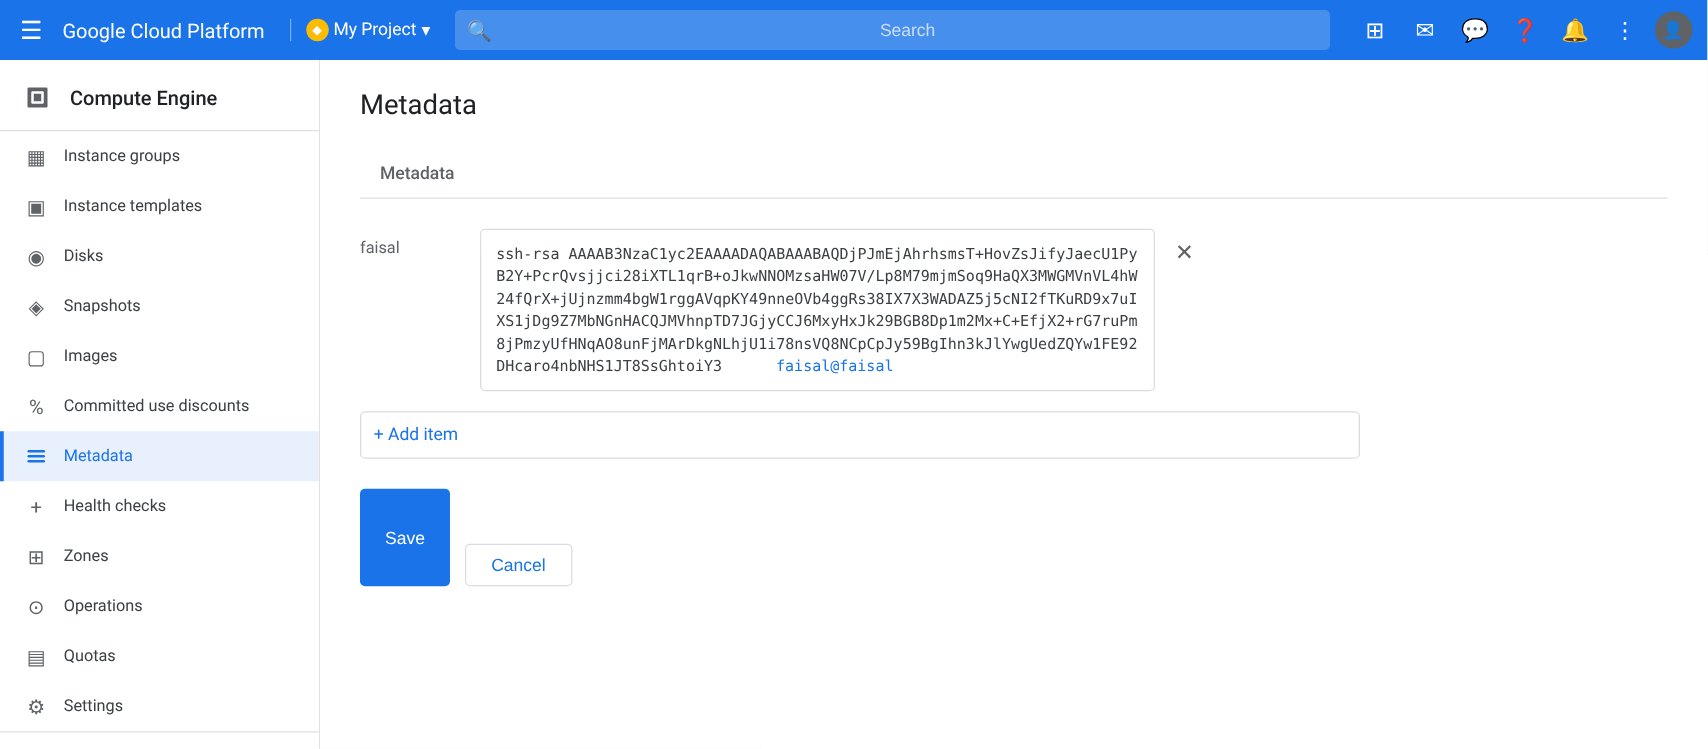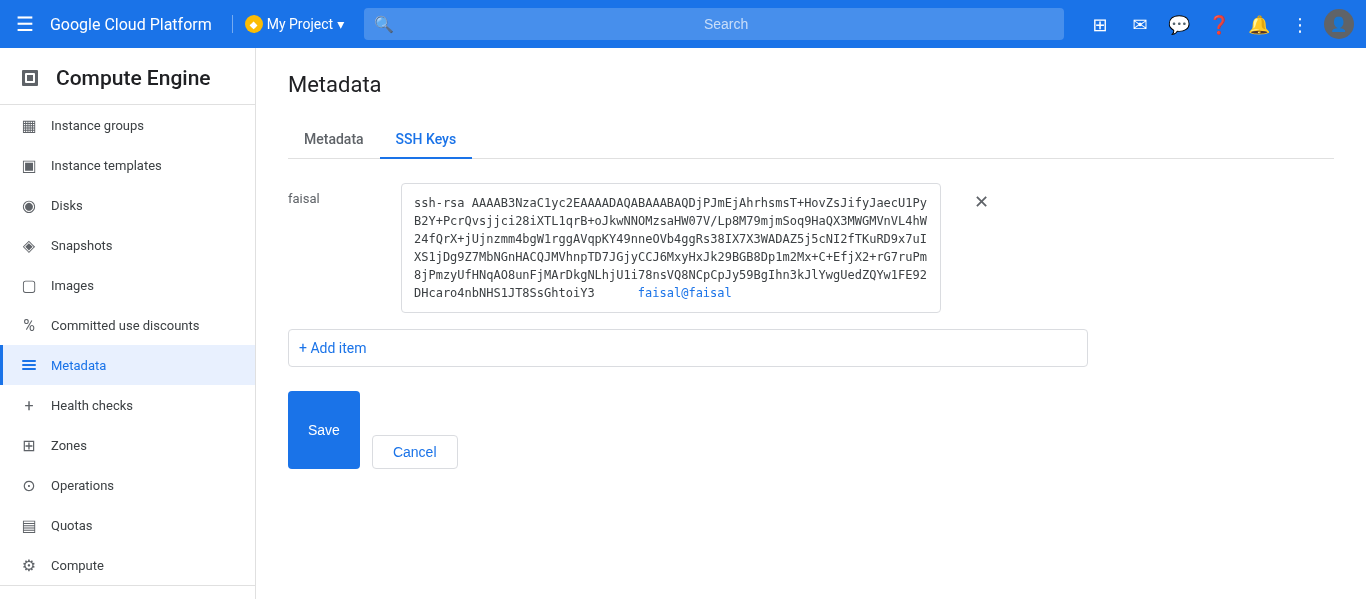--- a/index.html
+++ b/index.html
@@ -133,21 +133,21 @@
       border-bottom: 1px solid #e0e0e0;
     }
     .sidebar-header-icon {
       width: 28px;
       height: 28px;
       display: flex; align-items: center; justify-content: center;
       font-size: 20px;
       color: #5f6368;
     }
     .sidebar-header-title {
-      font-size: 21px;
+      font-size: 16px;
       font-weight: 500;
       color: #202124;
     }
     .sidebar-nav { flex: 1; }
     .sidebar-item {
       display: flex;
       align-items: center;
       gap: 12px;
       padding: 10px 16px;
       cursor: pointer;
@@ -215,21 +215,21 @@
     }
     .tab.active {
       color: #1a73e8;
       border-bottom: 2px solid #1a73e8;
     }
 
     
     .ssh-entry {
       display: flex;
       align-items: flex-start;
-      gap: 33px;
+      gap: 16px;
       margin-bottom: 16px;
     }
     .ssh-entry-label {
       font-size: 13px;
       color: #5f6368;
       padding-top: 8px;
       min-width: 80px;
     }
     .ssh-key-box {
       flex: 1;
@@ -388,36 +388,35 @@
       <div class="sidebar-item">
         <span class="sidebar-item-icon">⊙</span>
         <span>Operations</span>
       </div>
       <div class="sidebar-item">
         <span class="sidebar-item-icon">▤</span>
         <span>Quotas</span>
       </div>
       <div class="sidebar-item">
         <span class="sidebar-item-icon">⚙</span>
-        <span>Compute</span>
+        <span>Settings</span>
       </div>
     </div>
     <div class="sidebar-bottom">
       <div class="sidebar-collapse">
         
       </div>
     </div>
   </div>
 
   <div class="main">
     <h1 class="page-title">Metadata</h1>
 
     <div class="tabs">
       <div class="tab">Metadata</div>
-      <div class="tab active">SSH Keys</div>
     </div>
 
     <div class="ssh-entry">
       <span class="ssh-entry-label">faisal</span>
       <div class="ssh-key-box">
         ssh-rsa AAAAB3NzaC1yc2EAAAADAQABAAABAQDjPJmEjAhrhsmsT+HovZsJifyJaecU1PyB2Y+PcrQvsjjci28iXTL1qrB+oJkwNNOMzsaHW07V/Lp8M79mjmSoq9HaQX3MWGMVnVL4hW24fQrX+jUjnzmm4bgW1rggAVqpKY49nneOVb4ggRs38IX7X3WADAZ5j5cNI2fTKuRD9x7uIXS1jDg9Z7MbNGnHACQJMVhnpTD7JGjyCCJ6MxyHxJk29BGB8Dp1m2Mx+C+EfjX2+rG7ruPm8jPmzyUfHNqAO8unFjMArDkgNLhjU1i78nsVQ8NCpCpJy59BgIhn3kJlYwgUedZQYw1FE92DHcaro4nbNHS1JT8SsGhtoiY3 <span class="key-email">faisal@faisal</span>
       </div>
       <span class="ssh-entry-close">✕</span>
     </div>
 

